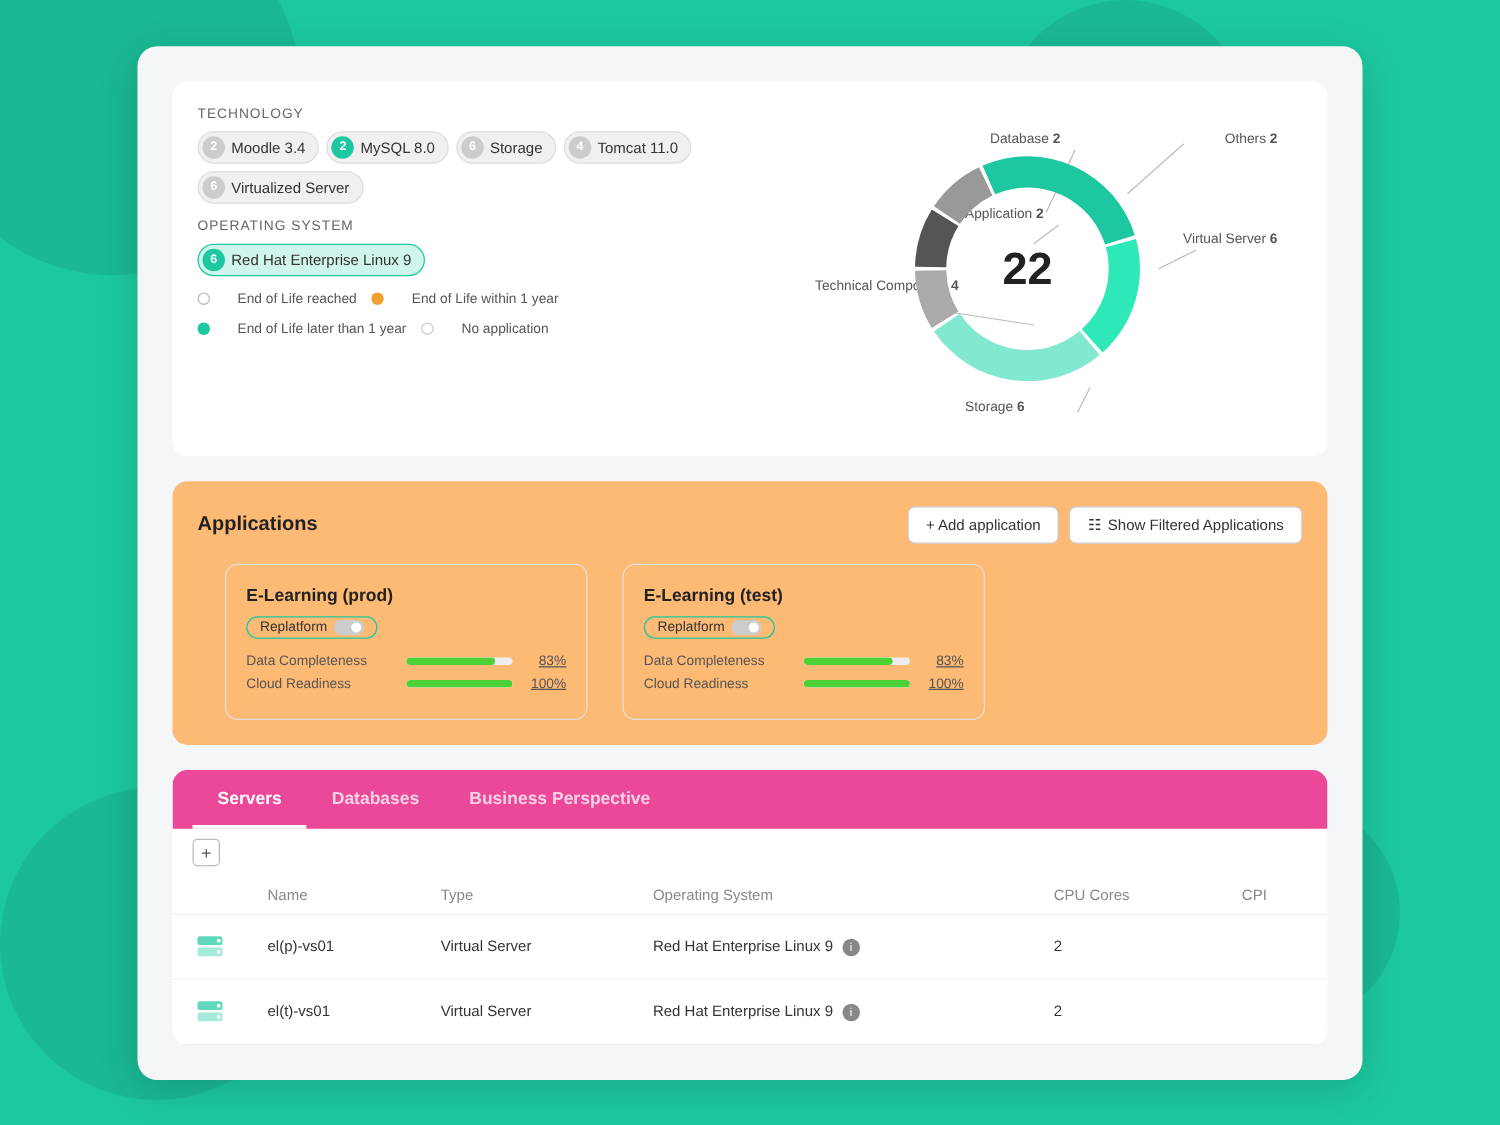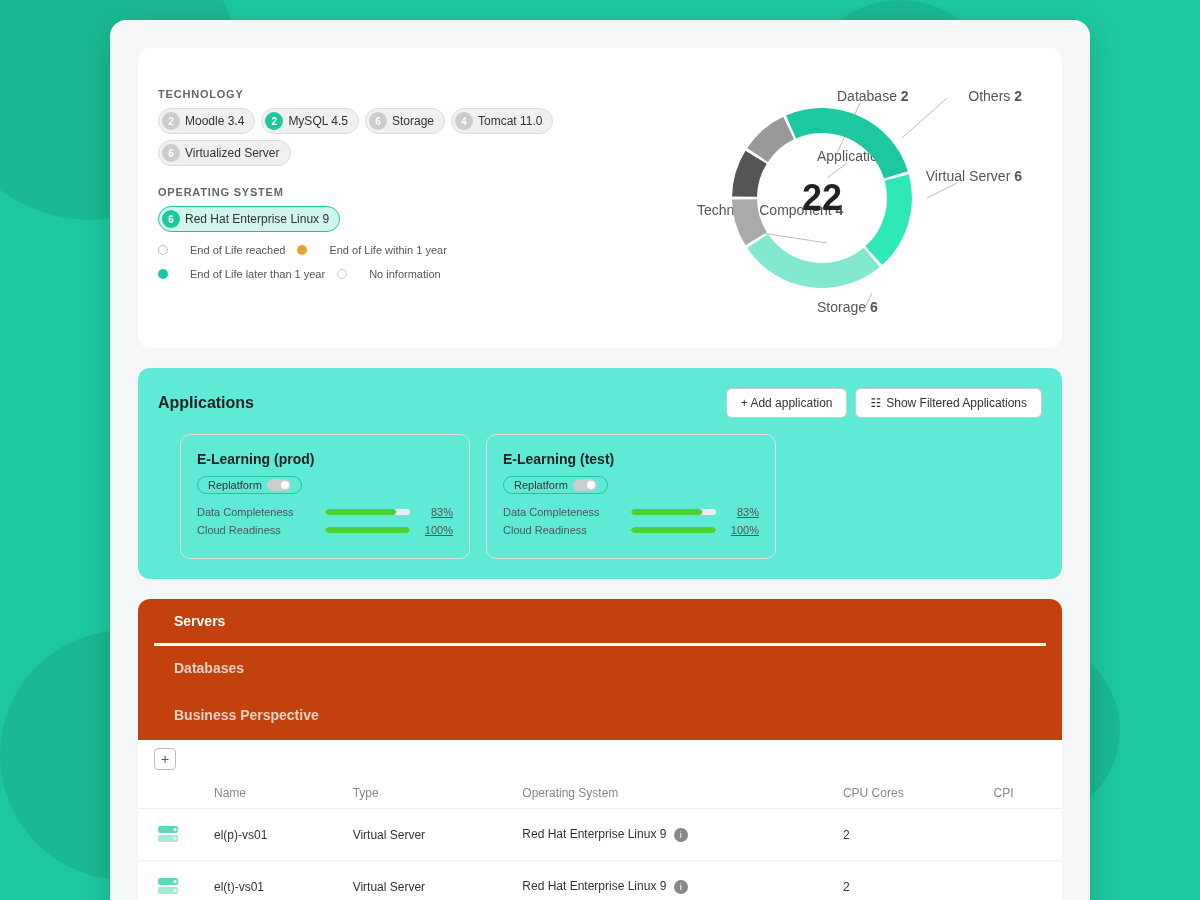--- a/index.html
+++ b/index.html
@@ -40,26 +40,25 @@
       background: #fff;
       border-radius: 12px;
       padding: 20px;
       margin-bottom: 20px;
     }
     .left-panel { flex: 1; }
     .right-panel { width: 420px; display: flex; align-items: center; justify-content: center; }
 
     .section-label {
       font-size: 11px;
-      font-weight: 700;
+      font-weight: 400;
       color: #666;
       letter-spacing: 0.8px;
       text-transform: uppercase;
       margin-bottom: 8px;
-      margin-top: 20px;
     }
 
     .tags-row {
       display: flex;
       flex-wrap: wrap;
       gap: 6px;
       margin-bottom: 12px;
     }
 
     .tag {
@@ -133,30 +132,29 @@
       line-height: 1;
     }
 
     .chart-with-labels {
       position: relative;
       width: 380px;
       height: 260px;
     }
     .chart-label {
       position: absolute;
-      font-size: 14px;
+      font-size: 11px;
       color: #555;
       white-space: nowrap;
-      margin-left: 45px;
     }
     .chart-label .bold { font-weight: 700; }
 
     
     .applications-section {
-      background: #5eead4;
+      background: #fdba74;
       border-radius: 12px;
       padding: 20px;
       margin-bottom: 20px;
     }
     .applications-header {
       display: flex;
       align-items: center;
       justify-content: space-between;
       margin-bottom: 16px;
     }
@@ -174,21 +172,21 @@
       font-size: 12px;
       cursor: pointer;
       display: flex;
       align-items: center;
       gap: 5px;
       color: #333;
     }
 
     .app-cards {
       display: flex;
-      gap: 16px;
+      gap: 28px;
       padding-left: 22px;
     }
     .app-card {
       border: 1.5px solid #e0e0e0;
       border-radius: 10px;
       padding: 16px;
       width: 290px;
     }
     .app-card-title {
       font-size: 14px;
@@ -247,25 +245,24 @@
     }
     .metric-value { width: 35px; text-align: right; font-size: 11px; color: #555; text-decoration: underline; }
 
     
     .table-section {
       background: #fff;
       border-radius: 12px;
       overflow: hidden;
     }
     .tabs-bar {
-      background: #c2410c;
+      background: #ec4899;
       display: flex;
       gap: 0;
       padding: 0 16px;
-      flex-direction: column;
     }
     .tab-item {
       padding: 14px 20px;
       font-size: 14px;
       font-weight: 600;
       color: rgba(255,255,255,0.75);
       cursor: pointer;
       border-bottom: 3px solid transparent;
     }
     .tab-item.active {
@@ -347,21 +344,21 @@
     <div class="left-panel">
       <div class="section-label">TECHNOLOGY</div>
       <div class="tags-row">
 
       <div class="tag">
             <span class="tag-badge">2</span>
             <span>Moodle 3.4</span>
           </div>
           <div class="tag">
             <span class="tag-badge teal">2</span>
-            <span>MySQL 4.5</span>
+            <span>MySQL 8.0</span>
           </div>
           <div class="tag">
             <span class="tag-badge">6</span>
             <span>Storage</span>
           </div>
           <div class="tag">
             <span class="tag-badge">4</span>
             <span>Tomcat 11.0</span>
           </div>
           <div class="tag">
@@ -386,21 +383,21 @@
           <div class="legend-item">
             <span class="legend-dot orange"></span>
             <span>End of Life within 1 year</span>
           </div>
           <div class="legend-item">
             <span class="legend-dot teal"></span>
             <span>End of Life later than 1 year</span>
           </div>
           <div class="legend-item">
             <span class="legend-dot light-gray"></span>
-            <span>No information</span>
+            <span>No application</span>
           </div>
         </div>
     </div>
 
     <div class="right-panel">
       <div class="chart-with-labels">
 
         <div class="chart-label" style="top:20px; left:150px;">Database <span class="bold">2</span></div>
         <div class="chart-label" style="top:20px; right:0px;">Others <span class="bold">2</span></div>
         <div class="chart-label" style="top:80px; left:130px;">Application <span class="bold">2</span></div>

